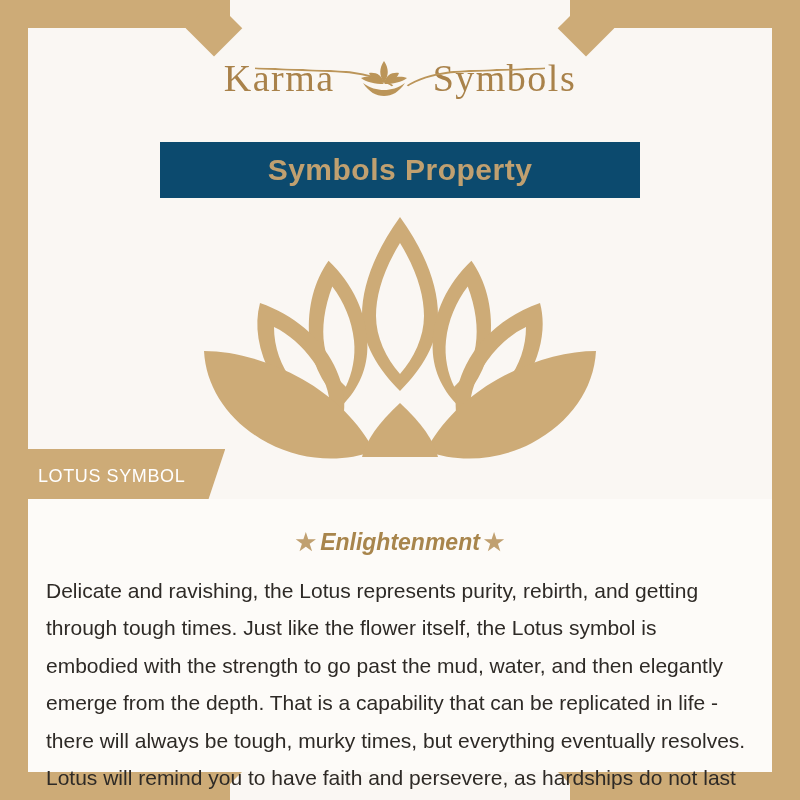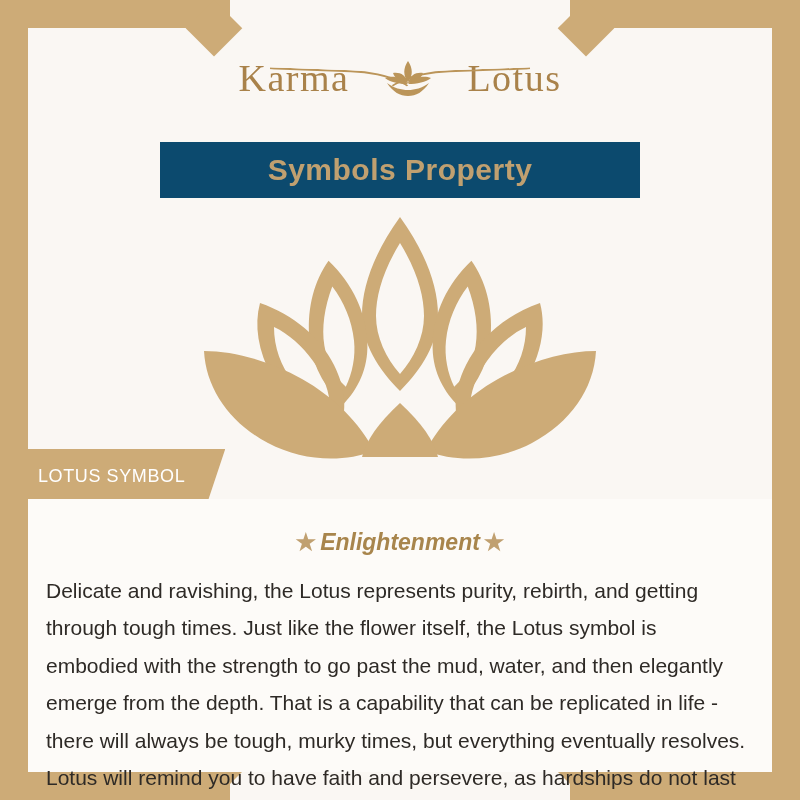--- a/index.html
+++ b/index.html
@@ -122,21 +122,21 @@
     display: flex;
     align-items: center;
     justify-content: center;
     gap: 0px;
   }
   .brand-inner {
     position: relative;
     display: flex;
     align-items: center;
     justify-content: space-between;
-    gap: 28px;
+    gap: 18px;
   }
   .brand-word {
     font-family: "Liberation Serif", serif;
     font-size: 38px;
     letter-spacing: 1.5px;
     color: #a9824a;
   }
   .brand-mark {
     width: 62px;
     height: 46px;
@@ -282,21 +282,21 @@
           <g fill="#bb9559">
             <path d="M31 6 C26 13 26 21 31 27 C36 21 36 13 31 6 Z"></path>
             <path d="M31 28 C24 28 18 24 16 18 C23 17 29 20 31 28 Z"></path>
             <path d="M31 28 C38 28 44 24 46 18 C39 17 33 20 31 28 Z"></path>
             <path d="M31 29 C22 29 13 27 8 23 C15 20 25 22 31 29 Z"></path>
             <path d="M31 29 C40 29 49 27 54 23 C47 20 37 22 31 29 Z"></path>
             <path d="M10 28 C16 37 23 41 31 41 C39 41 46 37 52 28 C45 33 38 35 31 35 C24 35 17 33 10 28 Z"></path>
           </g>
         </svg>
       </span>
-      <span class="brand-word">Lotus</span>
+      <span class="brand-word">Symbols</span>
     </div>
   </div>
 
   <div class="title-band">
     <span class="title-text">Symbols Property</span>
   </div>
 
   <div class="lotus-wrap">
     <svg viewBox="0 0 420 250" width="420" height="250" aria-hidden="true">
       <g fill="#cdab77">

